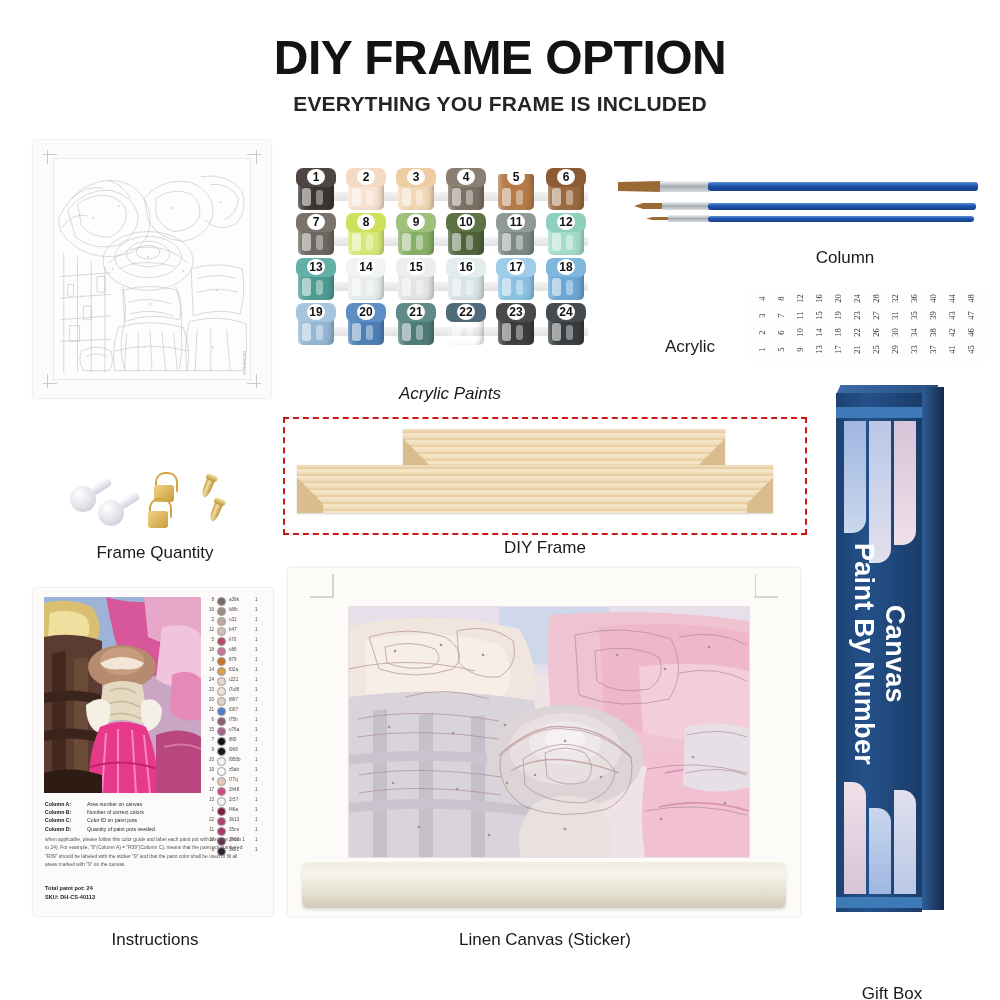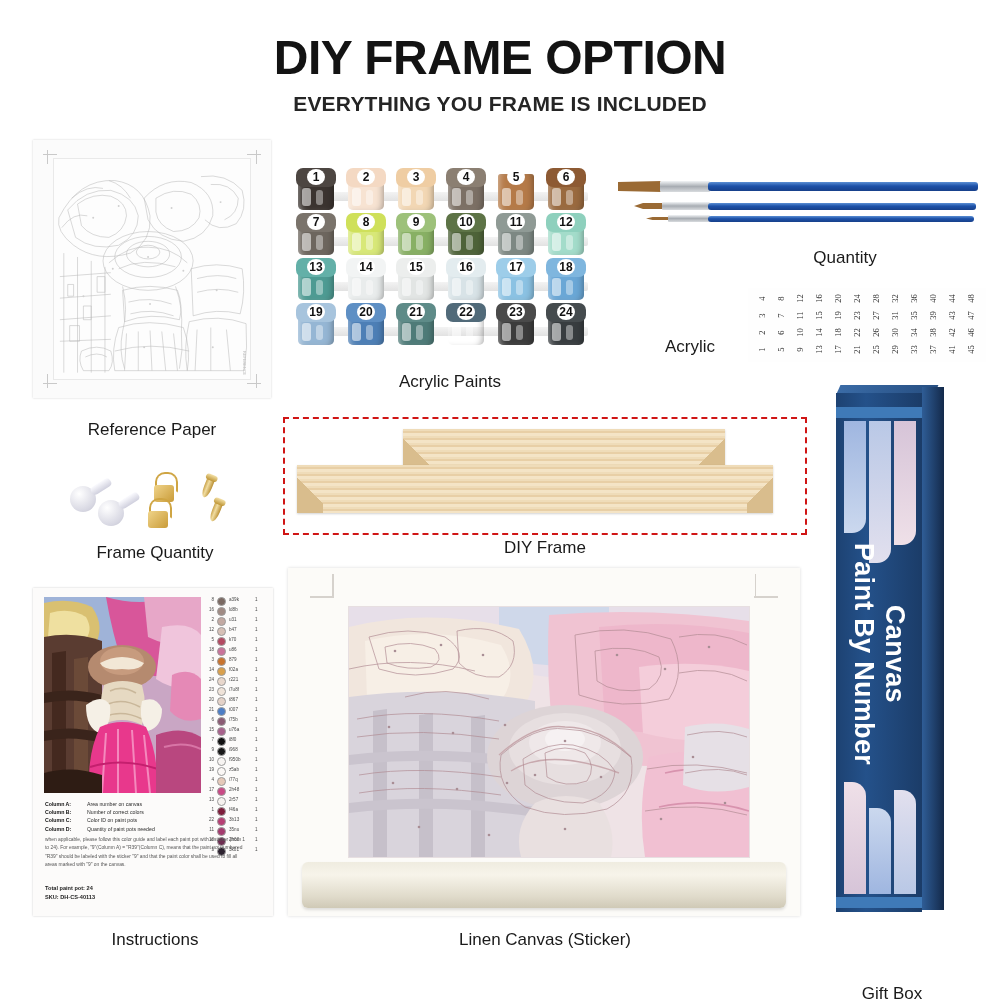--- a/index.html
+++ b/index.html
@@ -62,21 +62,21 @@
 
   
   #sticker{left:748px;top:288px;width:238px;height:74px;background:#fefefe;}
   .stickcol{position:absolute;top:2px;width:17px;height:70px;}
   .sticknum{position:absolute;width:17px;height:17px;line-height:17px;text-align:center;
       font-size:8.5px;color:#2c2c2c;font-family:"Liberation Serif",serif;
       transform:rotate(-90deg);}
   #stickercap{left:620px;top:337px;width:140px;}
 
   
-  #potscap{left:310px;top:372px;width:280px;}
+  #potscap{left:310px;top:384px;width:280px;font-style:italic;}
 
   
   #frameBox{left:283px;top:417px;width:520px;height:114px;
       border:2px dashed #d01515;background:#fff;}
   .bar2{position:absolute;background:
       repeating-linear-gradient(180deg,#efdcb9 0 2px,#e8cfa6 2px 4px,#f4e4c6 4px 7px);
       box-shadow:0 1px 2px rgba(0,0,0,.18);}
   .barEndL,.barEndR{position:absolute;top:0;bottom:0;width:26px;}
   .barEndL{left:0;background:linear-gradient(45deg,#d9bd8d 0 48%,rgba(0,0,0,0) 48%);}
   .barEndR{right:0;background:linear-gradient(-45deg,#d9bd8d 0 48%,rgba(0,0,0,0) 48%);}
@@ -213,21 +213,20 @@
             <circle cx="98" cy="148" r="1"></circle>
             <circle cx="92" cy="192" r="1"></circle>
           <circle cx="30" cy="140" r="1"></circle>
             <circle cx="166" cy="134" r="1"></circle>
             <circle cx="162" cy="192" r="1"></circle>
         </g>
         <text x="193" y="196" font-size="4" fill="#bcbcbc" transform="rotate(90 193 196)">REFERENCE</text>
       </svg>
     </div>
   </div>
-  <div class="abs cap" style="left:33px;top:420px;width:238px;">Reference Paper</div>
 
   <div class="abs" id="pots">
       <div class="potrow">
         <div class="bar"></div>
         <div class="pot" style="left: 0px;">
           <div class="body" style="background:#3b3430"></div>
           <div class="gloss"></div>
           <div class="gloss2"></div>
           <div class="lid" style="background:#4d4642"></div>
           <div class="numbg"></div>
@@ -440,21 +439,21 @@
       <div class="hair" style="left:16px;top:31px;width:30px;height:6px;clip-path:polygon(0 50%,30% 0,100% 0,100% 100%,30% 100%);"></div>
       <div class="ferrule" style="left:44px;top:30px;width:48px;height:8px;"></div>
       <div class="handle" style="left:90px;top:31px;width:268px;height:7px;"></div>
     </div>
     <div class="brush">
       <div class="hair" style="left:28px;top:45px;width:26px;height:3px;clip-path:polygon(0 50%,25% 0,100% 0,100% 100%,25% 100%);"></div>
       <div class="ferrule" style="left:50px;top:43px;width:42px;height:7px;"></div>
       <div class="handle" style="left:90px;top:44px;width:266px;height:6px;"></div>
     </div>
   </div>
-  <div class="abs cap" id="brushcap">Quantity</div>
+  <div class="abs cap" id="brushcap">Column</div>
 
   <div class="abs" id="sticker">
       <div class="stickcol" style="left: 6px;">
         <div class="sticknum" style="top: 51px;">1</div>
         <div class="sticknum" style="top: 34px;">2</div>
         <div class="sticknum" style="top: 17px;">3</div>
         <div class="sticknum" style="top: 0px;">4</div>
       </div>
       <div class="stickcol" style="left: 25px;">
         <div class="sticknum" style="top: 51px;">5</div>

